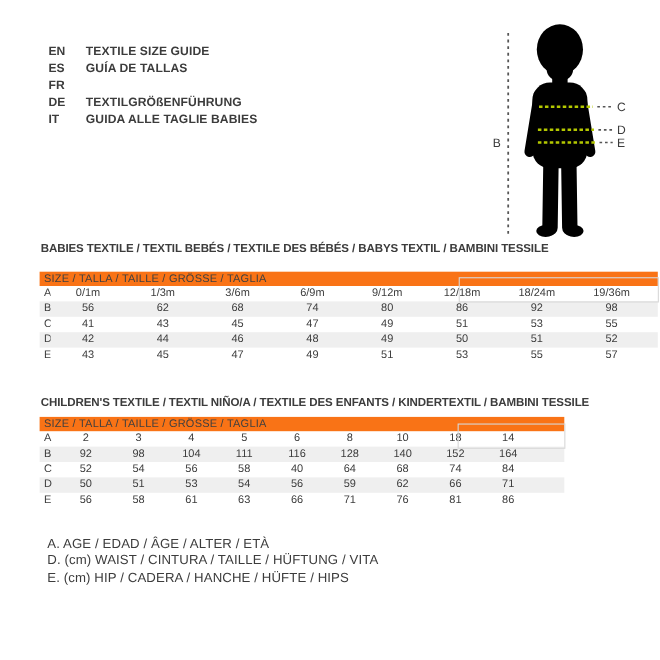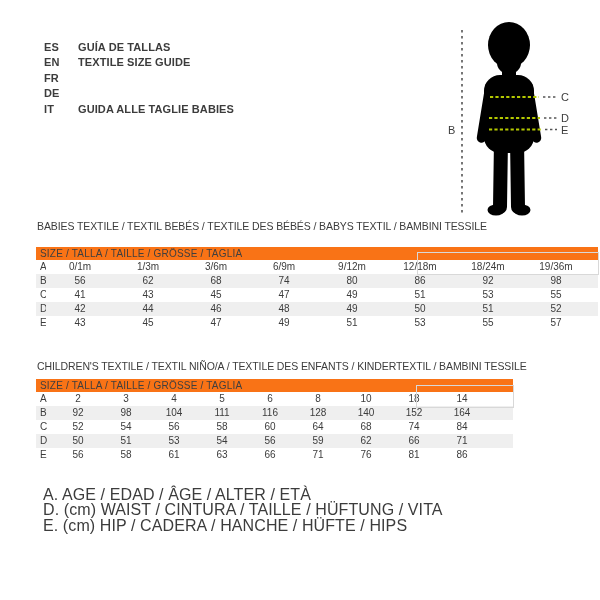--- a/index.html
+++ b/index.html
@@ -9,59 +9,60 @@
     -webkit-font-smoothing:antialiased;overflow:hidden;
   }
   .abs{position:absolute}
 
   
   .lang{top:39px;left:44px;font-size:11px;font-weight:700;letter-spacing:.1px}
   .lang-row{display:flex;height:15.5px;align-items:center}
   .lang-code{width:34px}
 
   
-  .sec-title{font-size:10.5px;font-weight:400;letter-spacing:-.1px;white-space:nowrap}
+  .sec-title{font-size:10.5px;font-weight:700;letter-spacing:-.1px;white-space:nowrap}
 
   
   .tbl{font-size:10px}
   .size-bar{background:#f97316;height:13px;line-height:13px;padding-left:4px;
     font-size:10px;color:#3f3f3f;letter-spacing:.2px;overflow:hidden}
   .trow{display:grid;height:14px;line-height:14px}
   .babies .trow{grid-template-columns:10px repeat(8,68px);width:562px}
   .children .trow{grid-template-columns:18px repeat(9,48px);width:477px}
   .s{background:#efefef}
   .c{text-align:center;overflow:hidden}
   .l{text-align:left;padding-left:4px}
 
   
   .hl{border:1px solid #d8d8d8;background:transparent}
 
   
-  .legend{top:487px;left:43px;font-size:16px;letter-spacing:.1px}
+  .legend{top:487px;left:43px;font-size:12px;letter-spacing:.1px}
   .legend-row{height:15.3px;line-height:15.3px;white-space:nowrap}
 
   svg text{font-family:"Liberation Sans",sans-serif;font-size:11px;fill:#3c3c3c}
 </style>
 </head>
 <body>
 
 <div class="abs lang">
   <div class="lang-row">
+    <span class="lang-code">EN</span>
+    <span>TEXTILE SIZE GUIDE</span>
+  </div>
+  <div class="lang-row">
     <span class="lang-code">ES</span>
     <span>GUÍA DE TALLAS</span>
   </div>
   <div class="lang-row">
-    <span class="lang-code">EN</span>
-    <span>TEXTILE SIZE GUIDE</span>
-  </div>
-  <div class="lang-row">
     <span class="lang-code">FR</span>
   </div>
   <div class="lang-row">
     <span class="lang-code">DE</span>
+    <span>TEXTILGRÖßENFÜHRUNG</span>
   </div>
   <div class="lang-row">
     <span class="lang-code">IT</span>
     <span>GUIDA ALLE TAGLIE BABIES</span>
   </div>
 </div>
 
 <svg class="abs" style="left:440px;top:10px" width="160" height="220" viewBox="0 0 160 220">
   <g fill="#000000">
     <ellipse cx="69" cy="35" rx="21" ry="23"></ellipse>
@@ -177,21 +178,21 @@
     <div class="c">140</div>
     <div class="c">152</div>
     <div class="c">164</div>
   </div>
   <div class="trow">
     <div class="c l">C</div>
     <div class="c">52</div>
     <div class="c">54</div>
     <div class="c">56</div>
     <div class="c">58</div>
-    <div class="c">60</div>
+    <div class="c">40</div>
     <div class="c">64</div>
     <div class="c">68</div>
     <div class="c">74</div>
     <div class="c">84</div>
   </div>
   <div class="trow s">
     <div class="c l">D</div>
     <div class="c">50</div>
     <div class="c">51</div>
     <div class="c">53</div>

